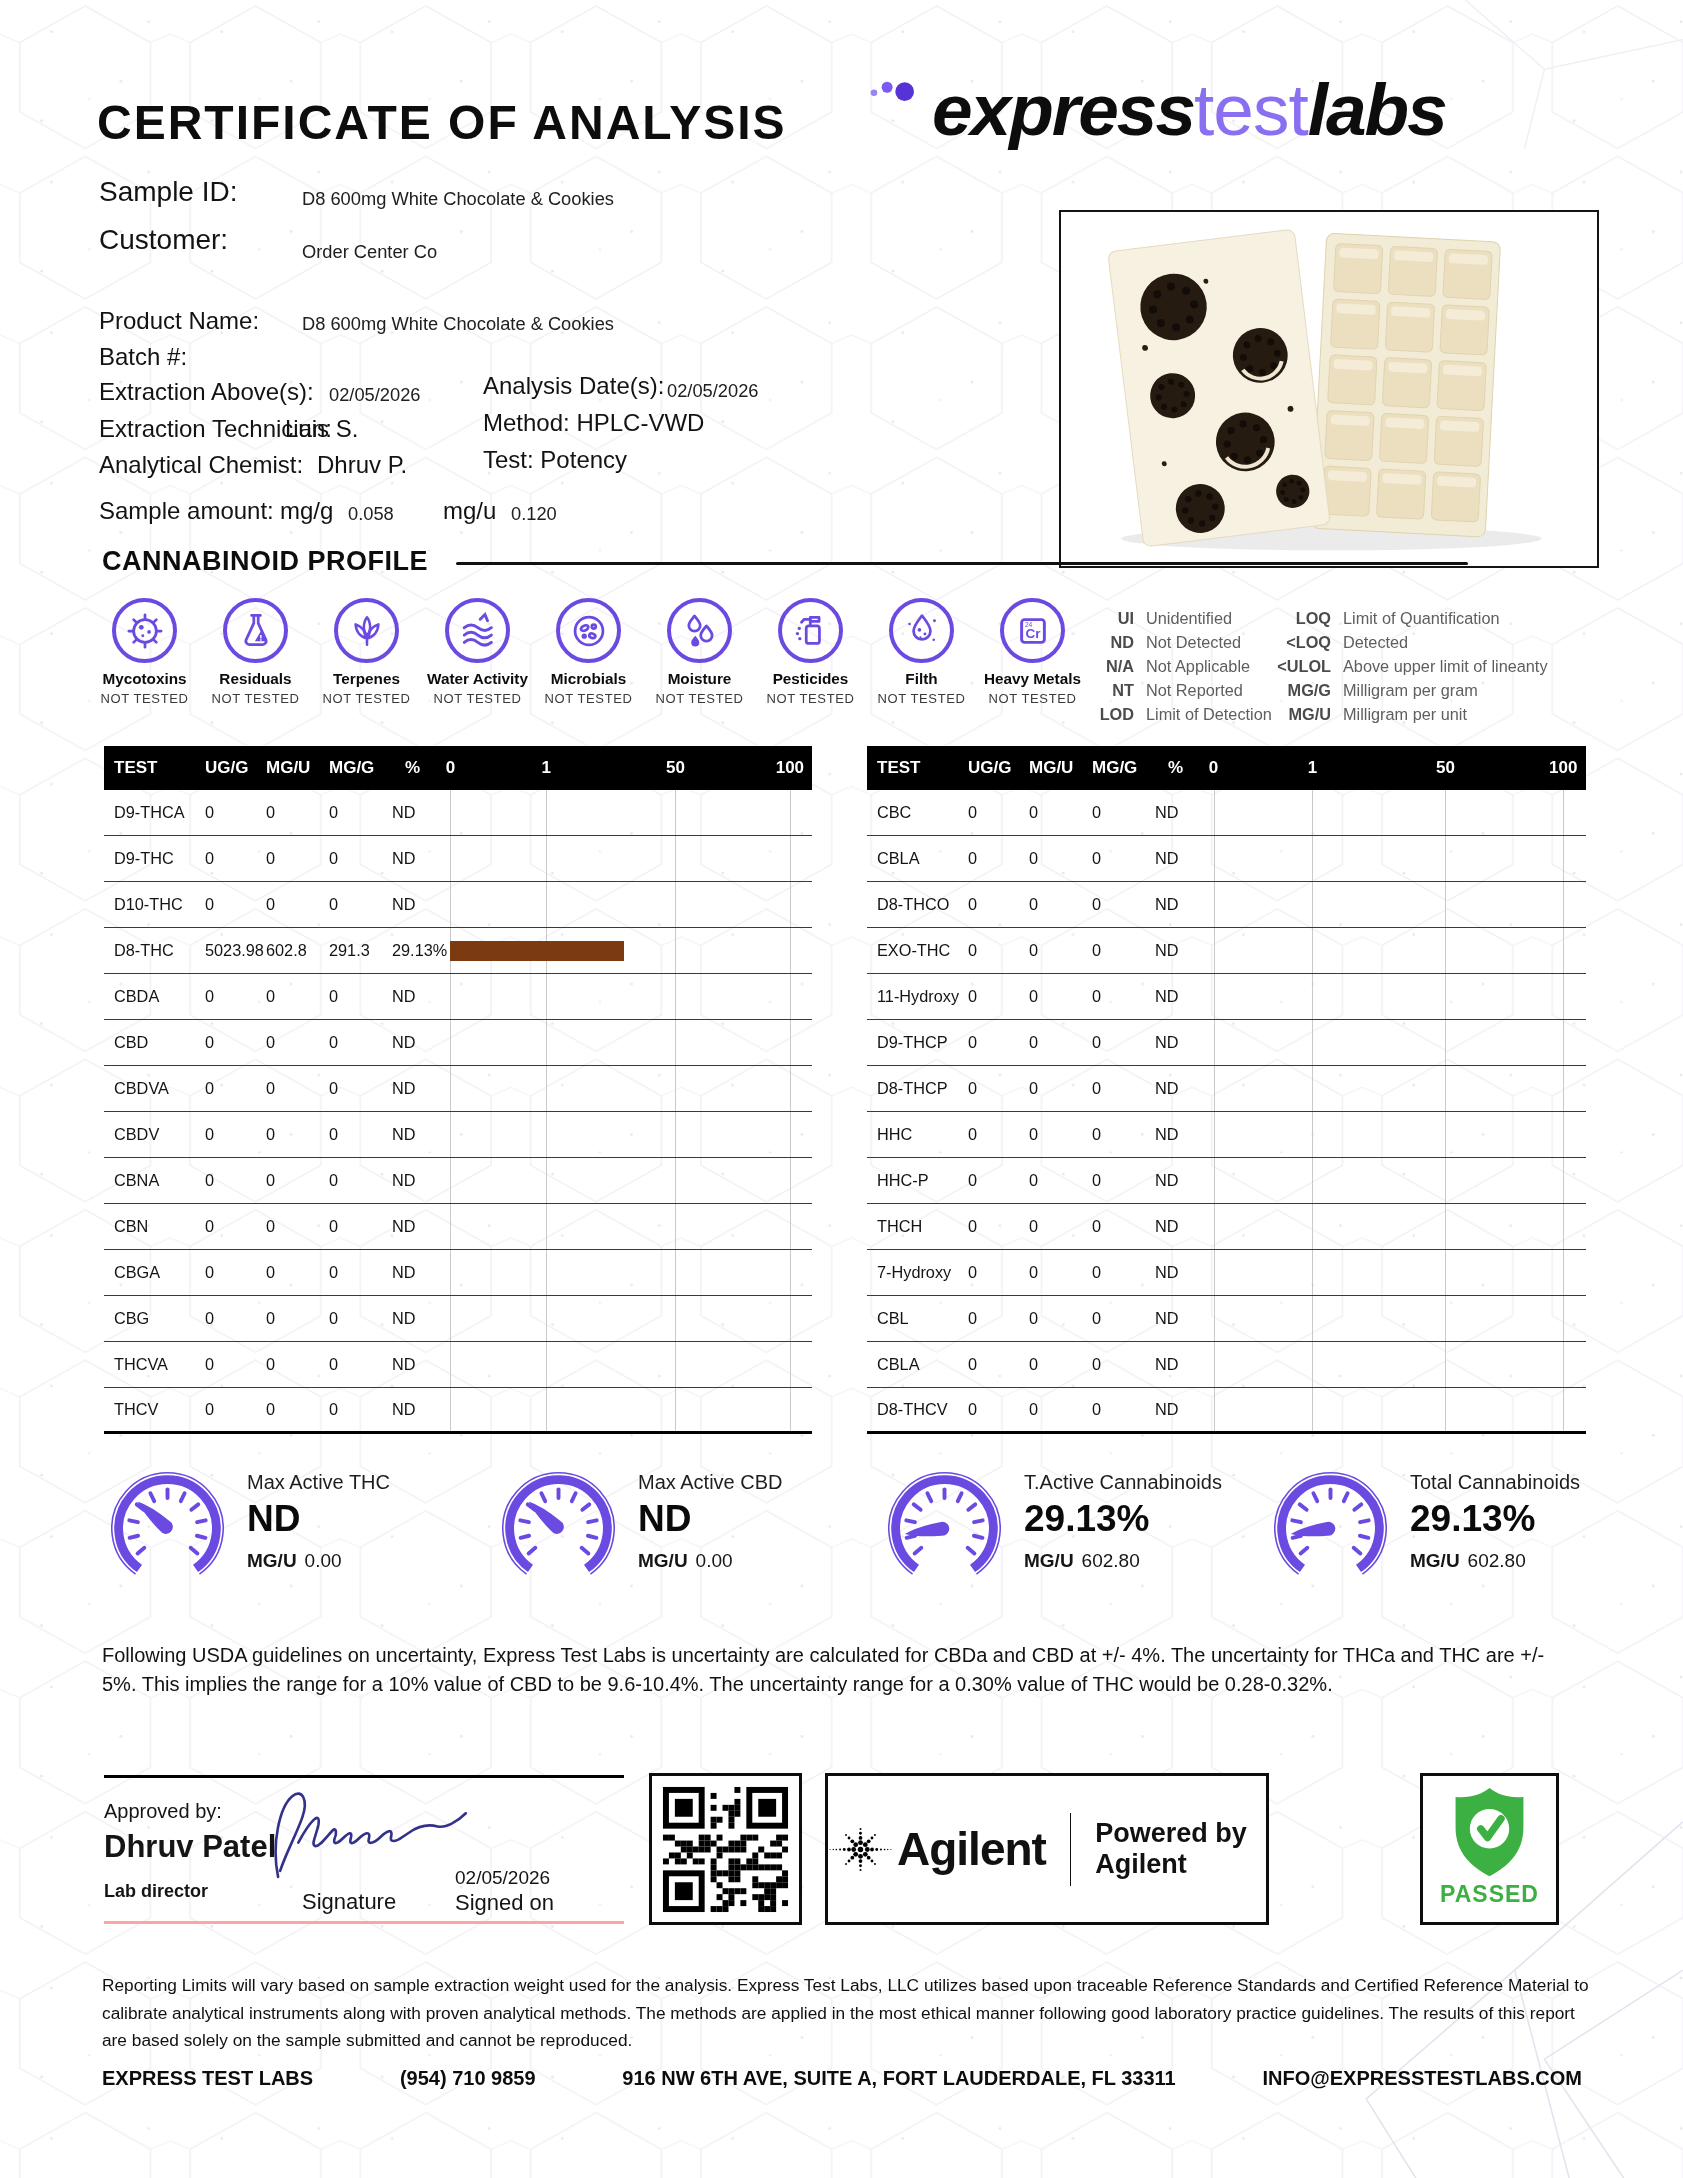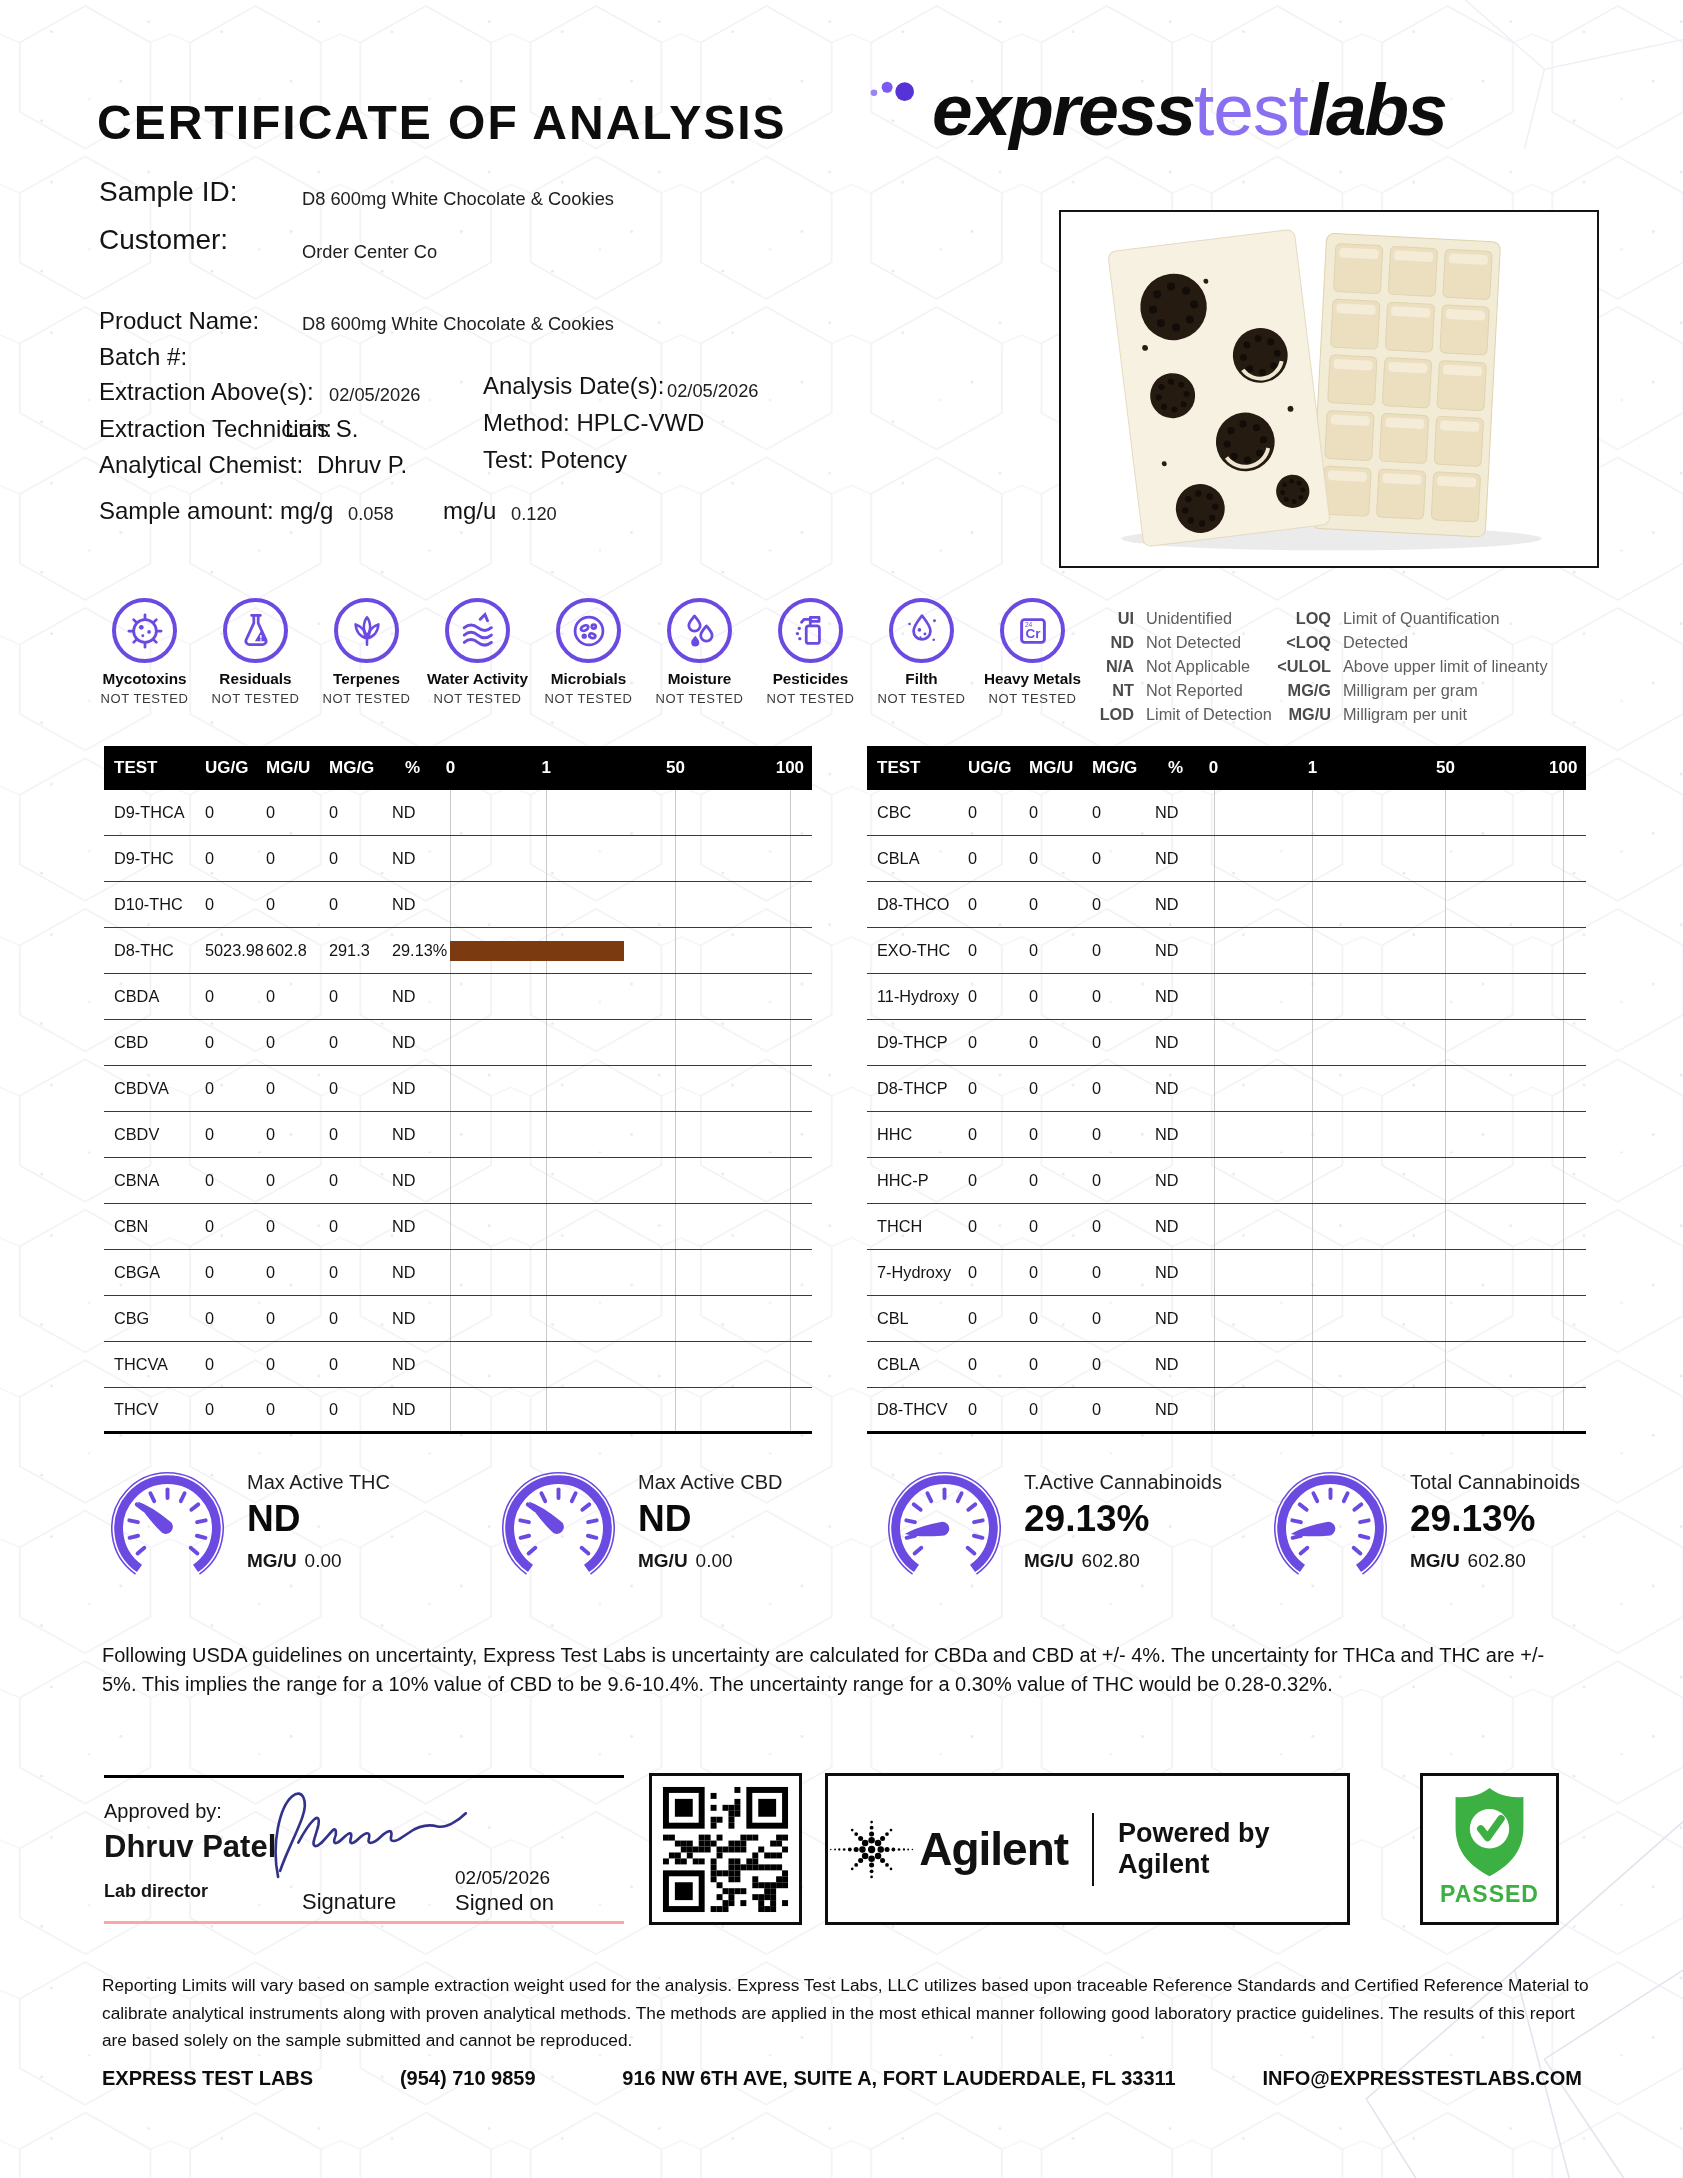--- a/index.html
+++ b/index.html
@@ -81,21 +81,21 @@
   #approval { position:absolute; left:104px; top:1775px; width:520px; height:149px; border-top:3px solid #000; border-bottom:3px solid #fca5a5; }
   #approved-by { position:absolute; left:0; top:22px; font-size:20px; }
   #approver-name { position:absolute; left:0; top:51px; font-size:31px; font-weight:bold; }
   #approver-role { position:absolute; left:0; top:103px; font-size:18px; font-weight:bold; }
   #signature-svg { position:absolute; left:149px; top:2px; width:248px; height:111px; }
   #signature-label { position:absolute; left:198px; top:111px; font-size:22px; }
   #signed-date { position:absolute; left:351px; top:89px; font-size:19px; }
   #signed-on { position:absolute; left:351px; top:112px; font-size:22px; }
 
   #qr-box { position:absolute; left:649px; top:1773px; width:153px; height:152px; border:3px solid #0d0d0d; display:flex; align-items:center; justify-content:center; background:#fff; }
-  #agilent-box { position:absolute; left:825px; top:1773px; width:525px; height:152px; border:3px solid #0d0d0d; display:flex; align-items:center; justify-content:center; background:#fff; }
+  #agilent-box { position:absolute; left:825px; top:1773px; width:444px; height:152px; border:3px solid #0d0d0d; display:flex; align-items:center; justify-content:center; background:#fff; }
   #agilent-name { font-size:46px; font-weight:800; color:#111; margin-left:4px; letter-spacing:-1px; }
   #agilent-divider { width:2px; height:73px; background:#111; margin:0 24px; }
   #powered-by { font-size:27px; font-weight:600; color:#111; }
   #passed-box { position:absolute; left:1420px; top:1773px; width:139px; height:152px; border:3px solid #0d0d0d; background:#fff; text-align:center; }
   #passed-box svg { margin-top:8px; }
   #passed-label { font-size:23px; font-weight:800; color:var(--passed); letter-spacing:1px; margin-top:-2px; }
 
   
   #footer { position:absolute; left:102px; top:2067px; width:1480px; display:flex; justify-content:space-between; font-size:20px; font-weight:bold; color:#0d0d0d; }
 </style>
@@ -254,20 +254,24 @@
               <circle cx="229.5" cy="286.5" r="2.5" fill="#120d08"></circle>
               <circle cx="90" cy="130" r="3" fill="#2a1e13"></circle>
               <circle cx="160" cy="70" r="2.5" fill="#2a1e13"></circle>
               <circle cx="230" cy="210" r="3" fill="#2a1e13"></circle>
               <circle cx="95" cy="250" r="2.5" fill="#2a1e13"></circle>
             </g>
         </g>
       </svg>
     </div>
 
+    <div id="section-head">
+      <div id="section-title">CANNABINOID PROFILE</div>
+      <div id="section-line"></div>
+    </div>
 
     <div id="screening">
         <div class="icon-item">
           <div class="icon-ring">
             <svg viewBox="0 0 24 24">
               <g fill="none" stroke="currentColor" stroke-width="1.5" stroke-linecap="round">
                 <circle cx="12" cy="12" r="6.2"></circle>
                 <path d="M12 3.2v2.1M12 18.7v2.1M3.2 12h2.1M18.7 12h2.1M5.8 5.8l1.5 1.5M16.7 16.7l1.5 1.5M18.2 5.8l-1.5 1.5M7.3 16.7l-1.5 1.5"></path>
               </g>
               <circle cx="10" cy="10" r="1.3" fill="currentColor"></circle>

